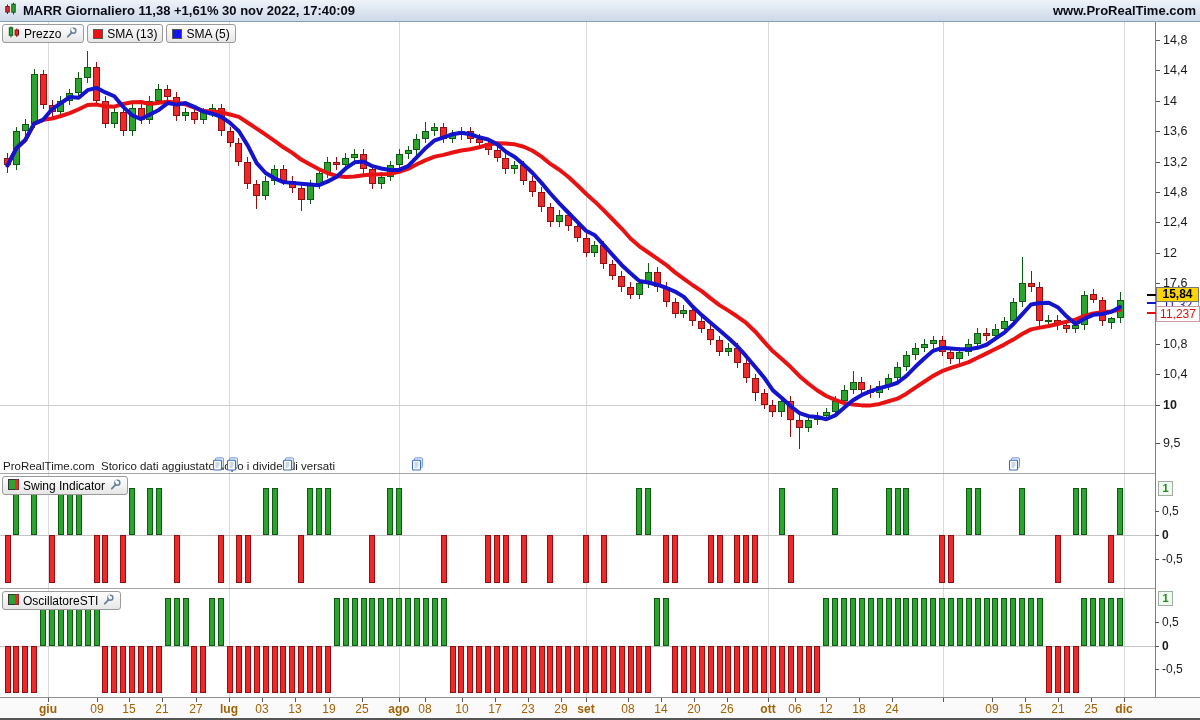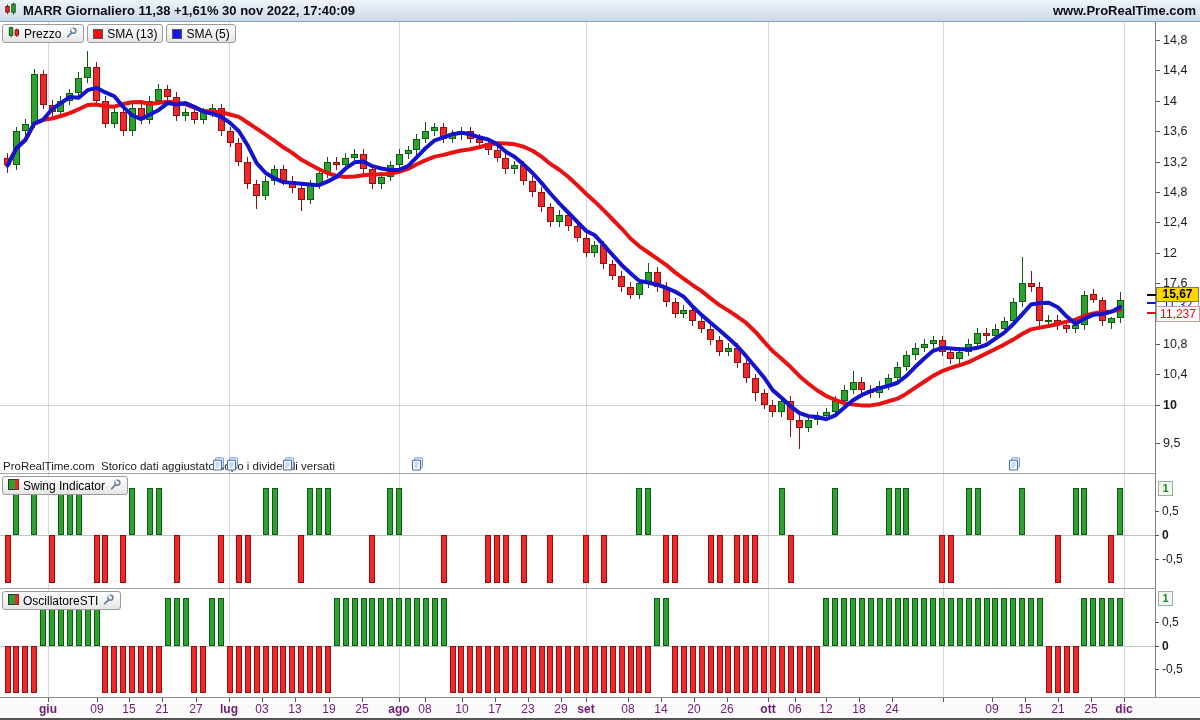--- a/index.html
+++ b/index.html
@@ -30,21 +30,21 @@
   .candle-wick{position:absolute;width:1px;z-index:2;}
   .candle-body{position:absolute;width:7px;box-sizing:border-box;border:1px solid;z-index:3;}
   .ibar{position:absolute;width:6px;box-sizing:border-box;border:1px solid;}
   
   #yaxis{position:absolute;left:1155px;top:22px;width:45px;height:675px;background:#fff;
     border-left:1px solid #7f7f7f;z-index:10;box-sizing:border-box;}
   .ylab{position:absolute;left:7px;font-size:12.5px;color:#1a1a1a;line-height:14px;}
   .ytick{position:absolute;left:0;width:4px;height:1px;background:#555;}
   #xaxis{position:absolute;left:0;top:697px;width:1200px;height:23px;background:#fafafa;
     border-top:1px solid #8f8f8f;border-bottom:2px solid #555;box-sizing:border-box;z-index:10;}
-  .xlab{position:absolute;top:4px;font-size:12px;color:#701a75;transform:translateX(-50%);}
+  .xlab{position:absolute;top:4px;font-size:12px;color:#a16207;transform:translateX(-50%);}
   .xtick{position:absolute;top:0;width:1px;height:4px;background:#555;}
   .bold{font-weight:bold;}
   
   .tag{position:absolute;left:1156px;width:41px;text-align:center;font-size:12px;
     border:1px solid #777;box-sizing:content-box;z-index:12;}
   #tag-last{top:287px;height:13px;line-height:13px;background:#ffd500;color:#000;font-weight:bold;z-index:15;}
   #tag-sma5{top:297px;height:14px;line-height:14px;background:#fff;color:#1414cc;border-color:#99a0cc;z-index:13;}
   #tag-sma13{top:306px;height:14px;line-height:14px;background:#fff;color:#e01010;border-color:#cc9999;z-index:14;width:42px;}
   .tag-dash{position:absolute;left:1147px;width:9px;height:2px;z-index:16;}
   
@@ -660,21 +660,21 @@
       <div class="ytick" style="top: 352.4px;"></div>
       <div class="ylab" style="top: 345.4px;">10,4</div>
       <div class="ytick" style="top: 382.8px;"></div>
       <div class="ylab bold" style="top: 375.8px;">10</div>
       <div class="ytick" style="top: 420.8px;"></div>
       <div class="ylab" style="top: 413.8px;">9,5</div>
     </div>
 
   <div class="tag" id="tag-sma5">11,32</div>
   <div class="tag" id="tag-sma13">11,237</div>
-  <div class="tag" id="tag-last">15,67</div>
+  <div class="tag" id="tag-last">15,84</div>
   <div class="tag-dash" style="top:294px;background:#000;"></div>
   <div class="tag-dash" style="top:302px;background:#1414cc;"></div>
   <div class="tag-dash" style="top:312px;background:#e01010;"></div>
 
   <div class="ind-badge" style="top:481px;">1</div>
   <div class="ind-badge" style="top:591px;">1</div>
 
   <div id="xaxis">
       <div class="xtick" style="left: 48px;"></div>
       <div class="xlab bold" style="left: 48px;">giu</div>

